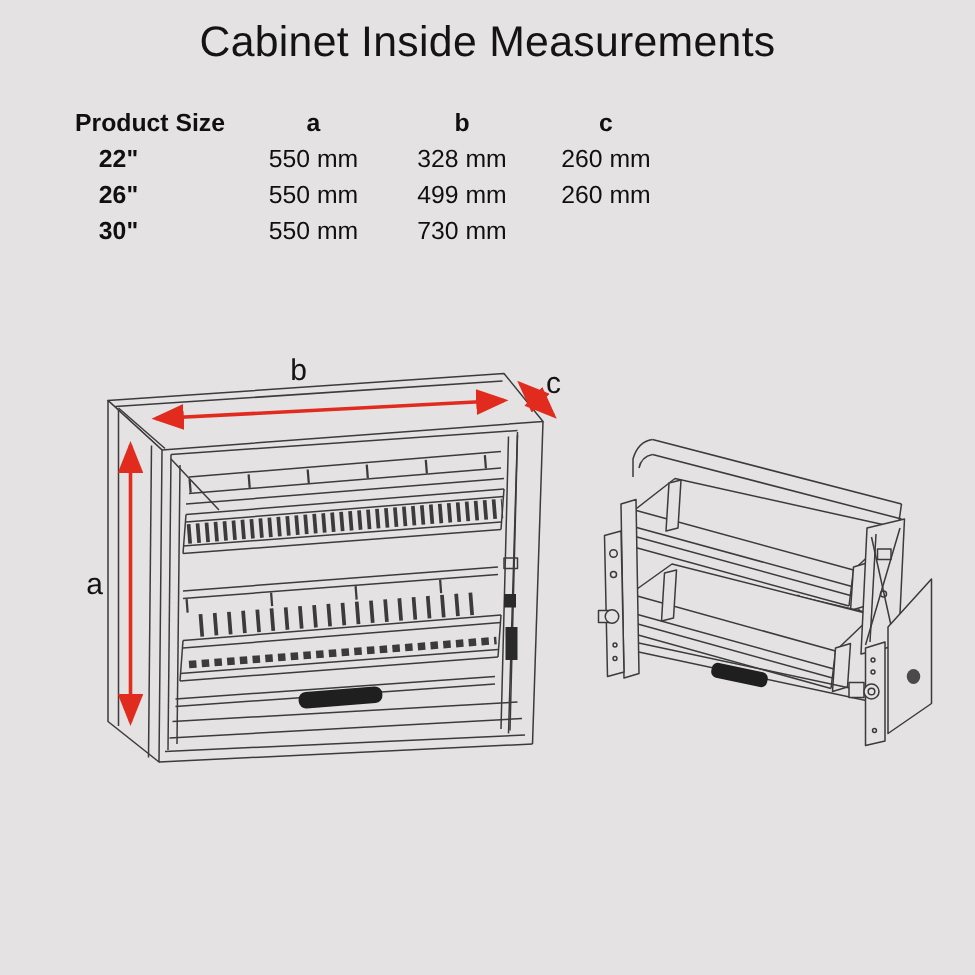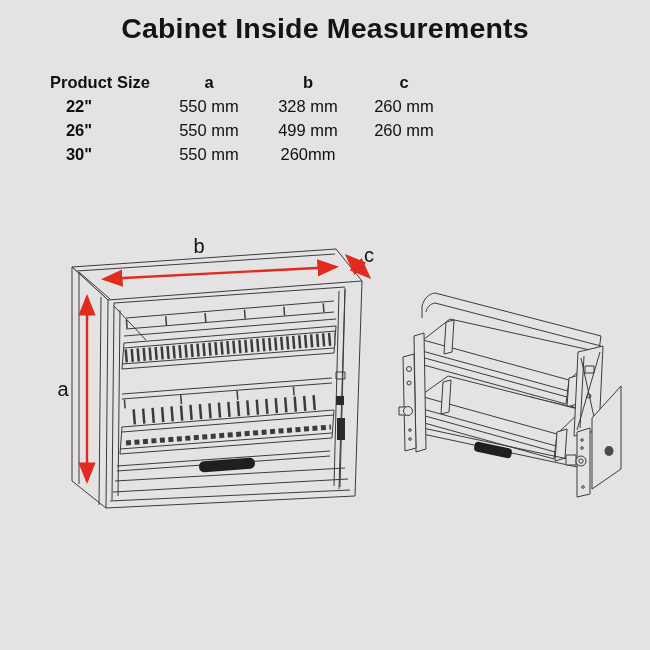--- a/index.html
+++ b/index.html
@@ -4,21 +4,21 @@
 <style>
   html,body{margin:0;padding:0;}
   .page{
     position:relative;width:650px;height:650px;overflow:hidden;
     background:#e4e2e2;
     font-family:"Liberation Sans", sans-serif;
     color:#161616;
   }
   .title{
     position:absolute;top:13px;left:0;width:100%;
-    text-align:center;font-size:28.5px;font-weight:700;
+    text-align:center;font-size:28.5px;font-weight:400;
     letter-spacing:.2px;color:#141414;line-height:30px;
   }
   .tbl{
     position:absolute;left:40px;top:70px;
     display:grid;grid-template-columns:118px 102px 96px 96px;
     font-size:16.5px;line-height:24px;color:#101010;
   }
   .tbl .cell{height:24px;white-space:nowrap;}
   .tbl .hd{font-weight:700;}
   .tbl .ctr{text-align:center;}
@@ -44,21 +44,21 @@
     <div class="cell ctr">328 mm</div>
     <div class="cell ctr">260 mm</div>
 
     <div class="cell szv">26"</div>
     <div class="cell ctr">550 mm</div>
     <div class="cell ctr">499 mm</div>
     <div class="cell ctr">260 mm</div>
 
     <div class="cell szv">30"</div>
     <div class="cell ctr">550 mm</div>
-    <div class="cell ctr">260mm</div>
+    <div class="cell ctr">730 mm</div>
   </div>
 
   <svg class="diagrams" viewBox="0 0 650 650">
     <defs>
       <marker id="ah" viewBox="0 0 10 8" refX="8.6" refY="4" markerWidth="9" markerHeight="7.2" orient="auto-start-reverse">
         <path d="M0,0 L10,4 L0,8 Z" fill="#e02b1e"></path>
       </marker>
     </defs>
 
     <g stroke="#3b3b3b" fill="none" stroke-width="1" stroke-linejoin="round" stroke-linecap="butt">

